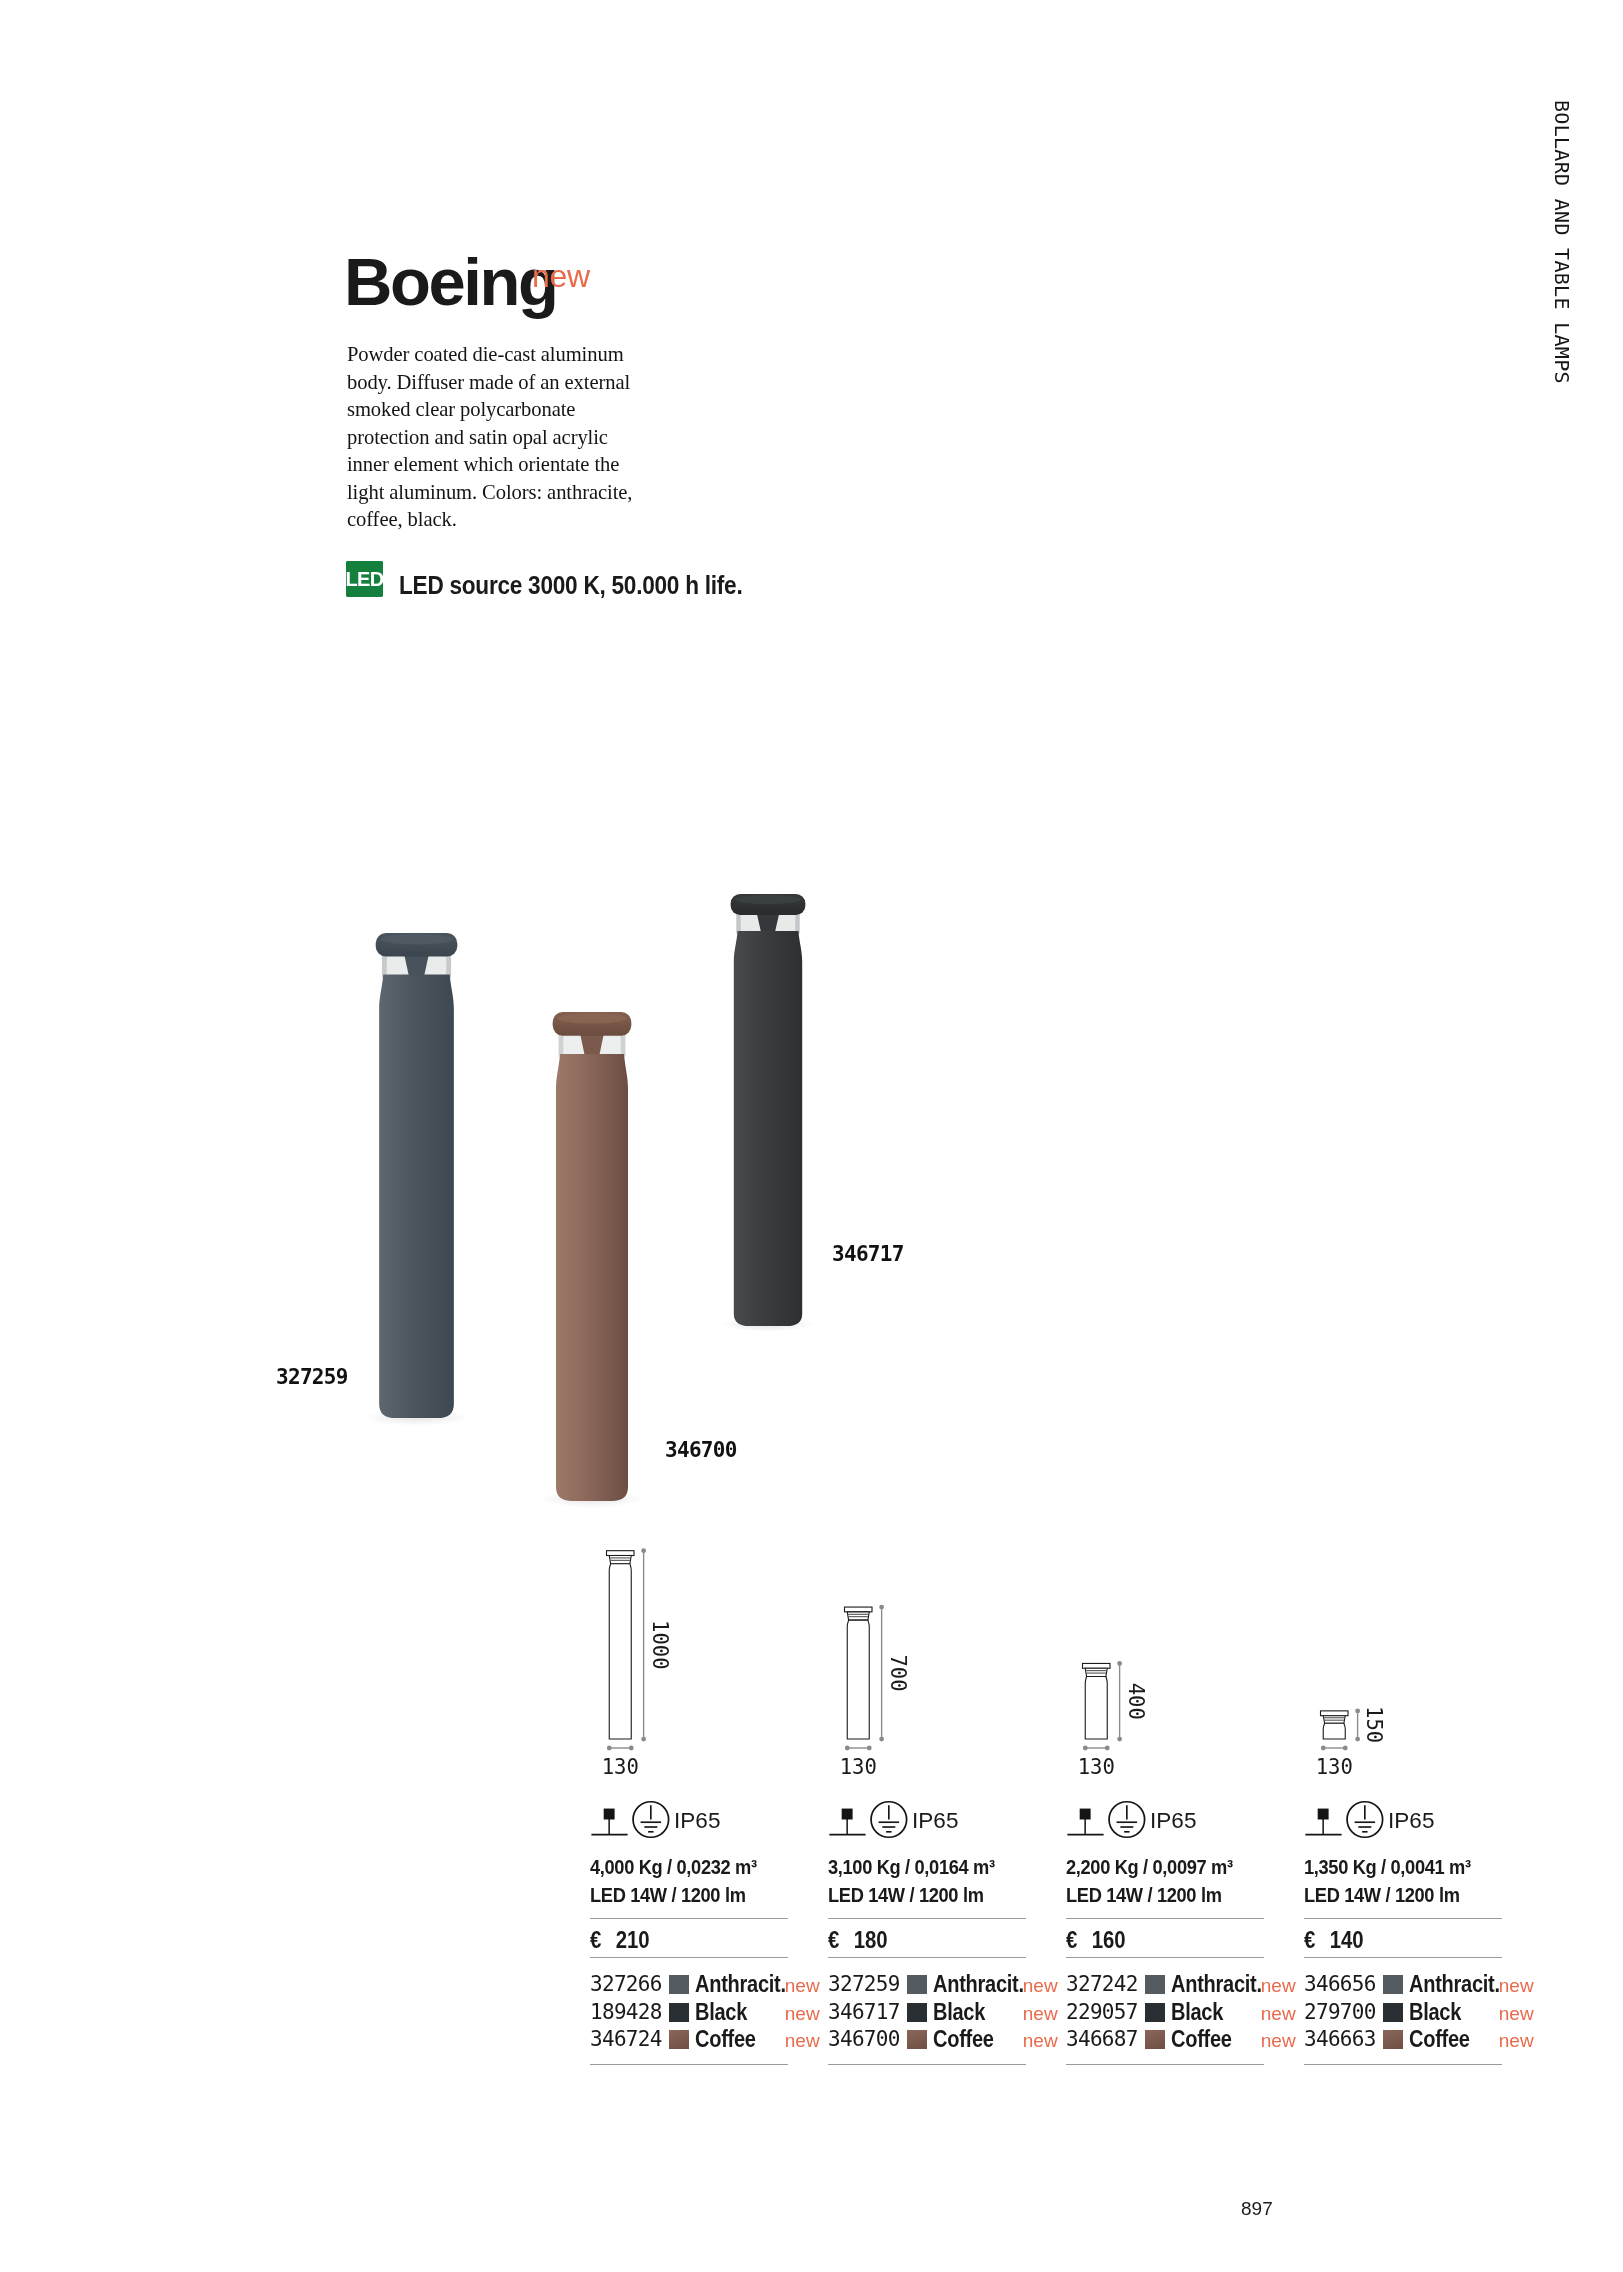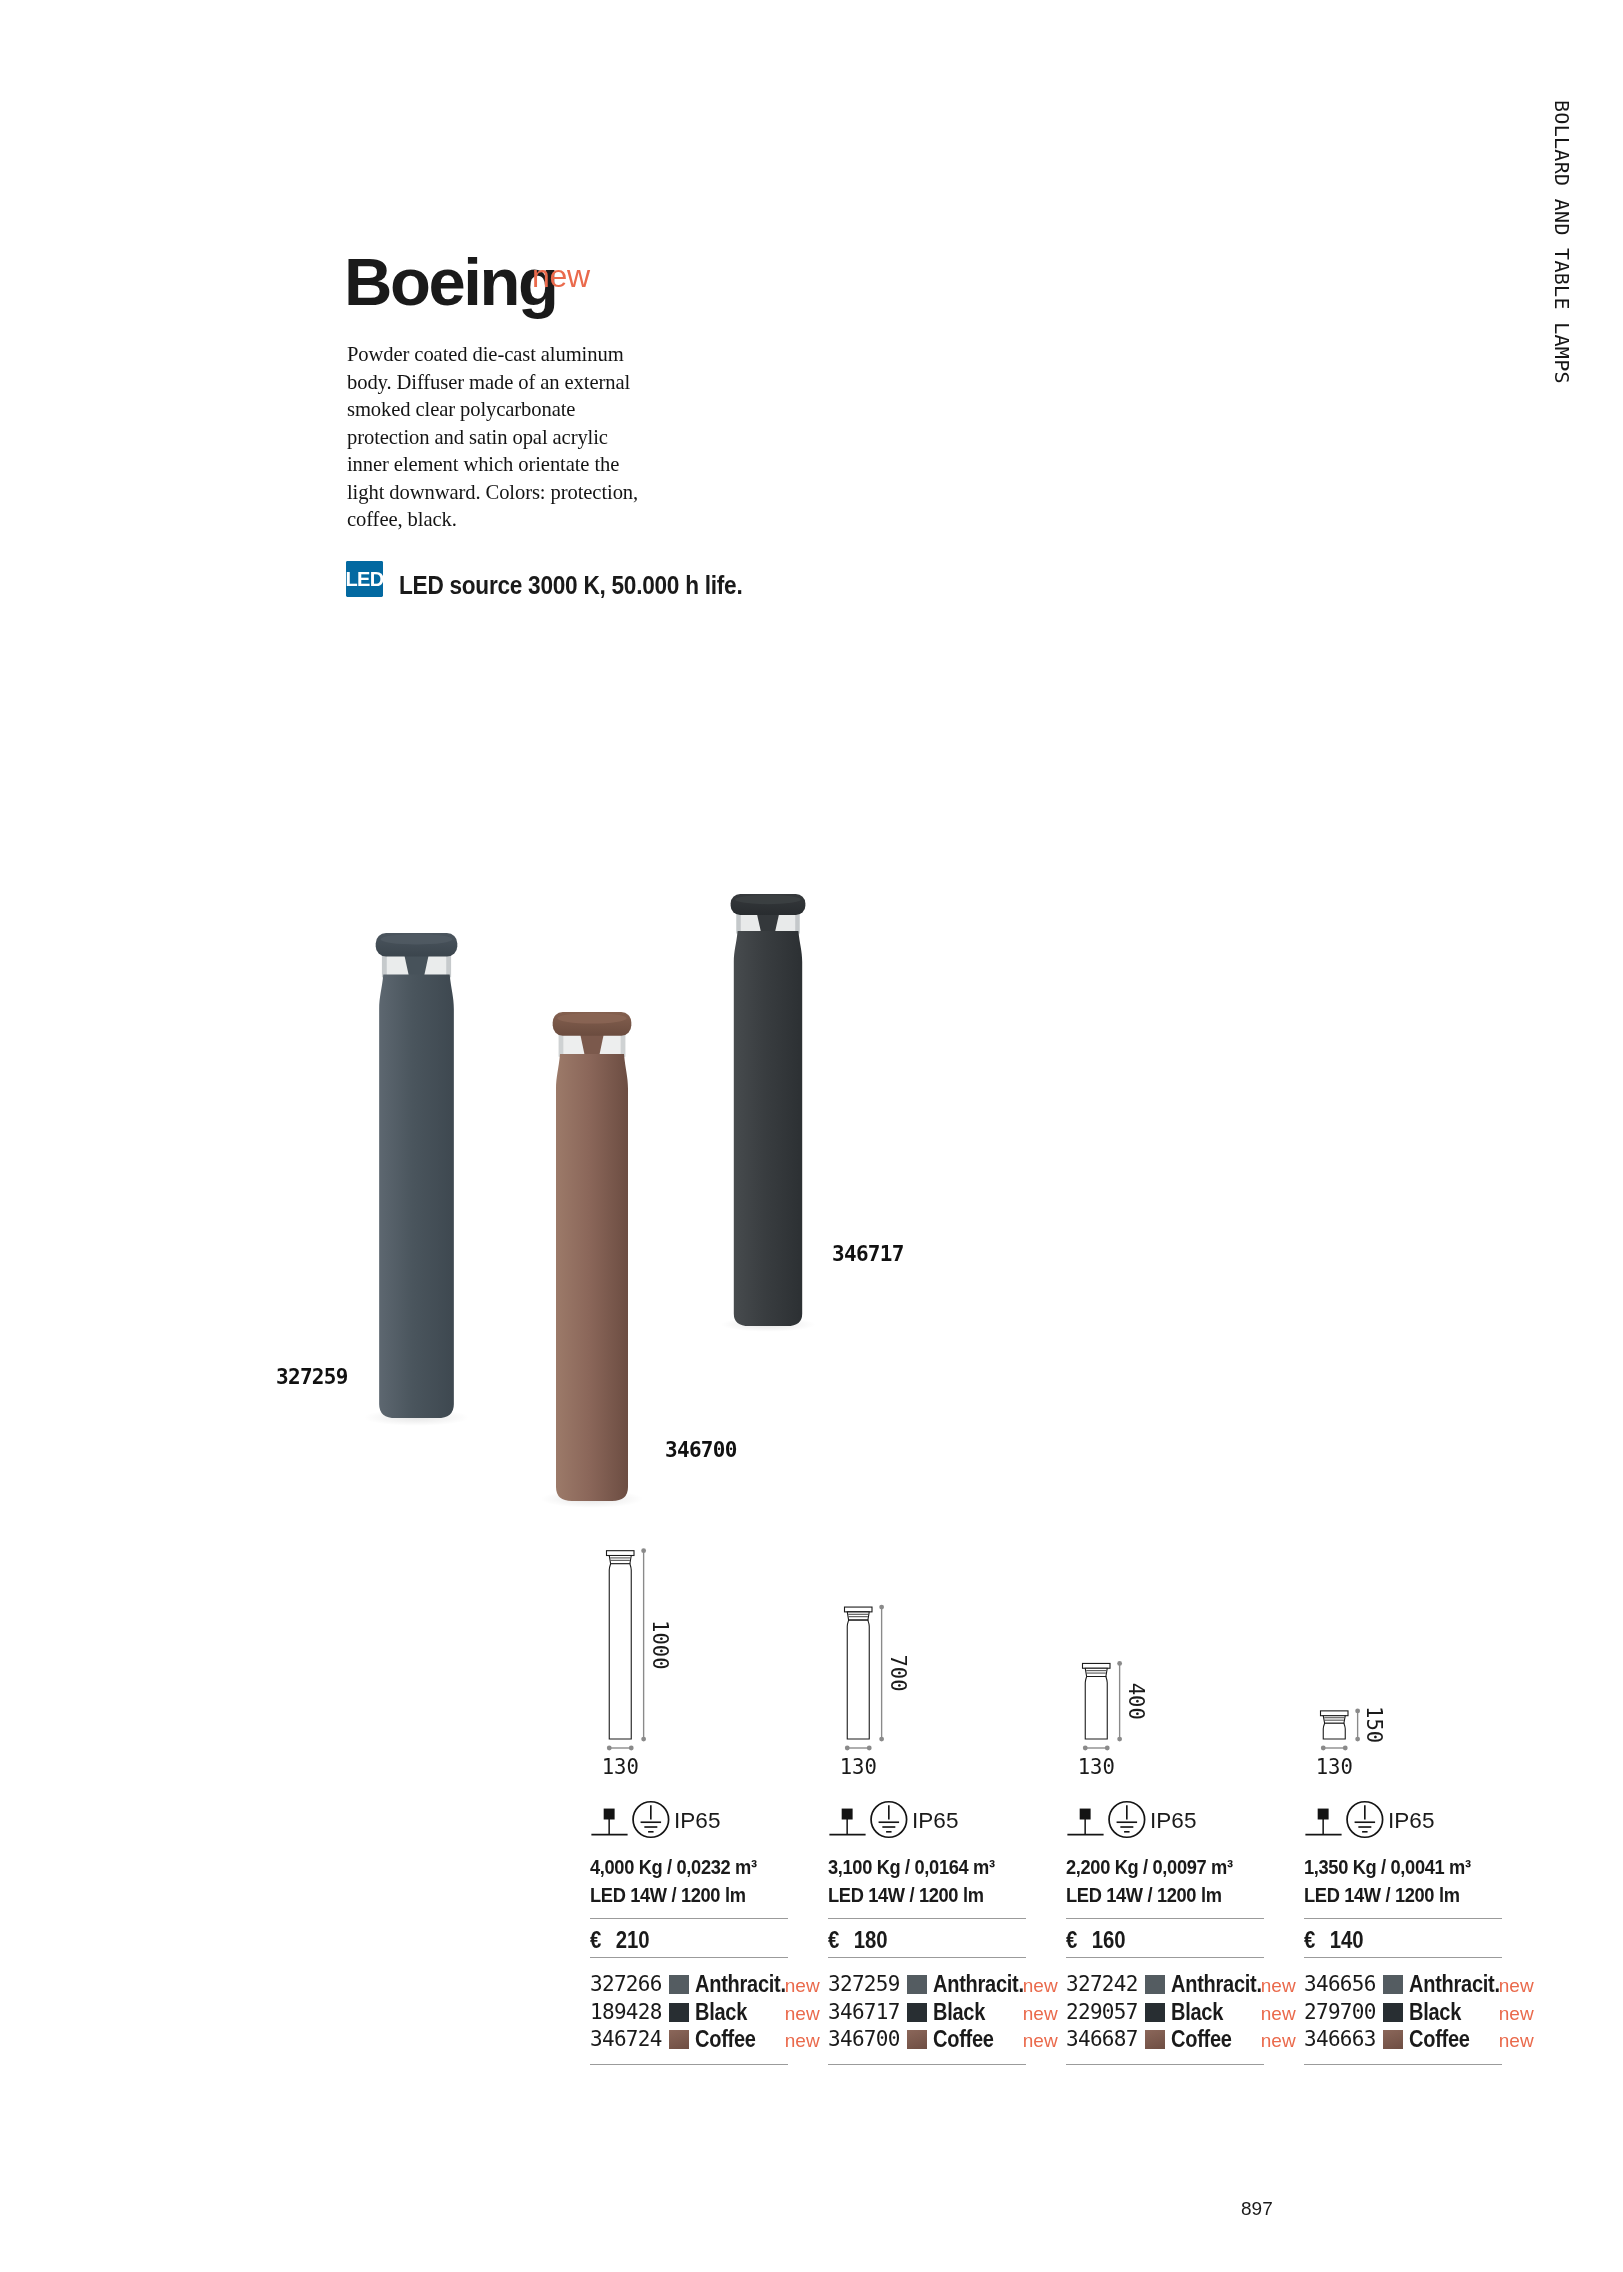--- a/index.html
+++ b/index.html
@@ -5,21 +5,21 @@
   html,body{margin:0;padding:0;background:#ffffff;}
   .page{position:relative;width:1623px;height:2273px;background:#fff;overflow:hidden;
         font-family:"Liberation Sans",sans-serif;color:#1a1a1a;}
   .abs{position:absolute;}
 
   
   .title{left:344px;top:247px;font-size:67px;font-weight:700;letter-spacing:-2.4px;line-height:69px;white-space:nowrap;}
   .newtag{left:532px;top:258px;font-size:32px;font-weight:400;color:#EA6A4C;letter-spacing:-0.3px;}
   .desc{left:347px;top:341px;font-family:"Liberation Serif",serif;font-size:20.6px;line-height:27.5px;
         letter-spacing:-0.1px;color:#141414;}
-  .led-badge{left:346px;top:561px;width:37px;height:36px;background:#0369a1;color:#fff;
+  .led-badge{left:346px;top:561px;width:37px;height:36px;background:#15803d;color:#fff;
         display:flex;align-items:center;justify-content:center;font-size:20px;font-weight:700;
         letter-spacing:-0.7px;border-radius:1.4px;}
   .led-note{left:399px;top:570px;font-size:26px;letter-spacing:-0.3px;font-weight:700;}
   .cond{transform:scaleX(0.87);transform-origin:0 0;display:inline-block;white-space:nowrap;}
 
   
   .side-label{left:1574px;top:100px;transform:rotate(90deg);transform-origin:0 0;
         font-family:"DejaVu Sans Mono",monospace;font-size:20px;letter-spacing:0.3px;
         white-space:nowrap;color:#161616;}
 
@@ -69,21 +69,21 @@
 
   <div class="abs title">Boeing</div>
   <div class="abs newtag">new</div>
 
   <div class="abs desc">
     <div>Powder coated die-cast aluminum</div>
     <div>body. Diffuser made of an external</div>
     <div>smoked clear polycarbonate</div>
     <div>protection and satin opal acrylic</div>
     <div>inner element which orientate the</div>
-    <div>light downward. Colors: protection,</div>
+    <div>light aluminum. Colors: anthracite,</div>
     <div>coffee, black.</div>
   </div>
 
   <div class="abs led-badge">LED</div>
   <div class="abs led-note"><span class="cond">LED source 3000 K, 50.000 h life.</span></div>
 
   <div class="lamp-shadow" style="left:363px;top:1409px;width:107px;height:16.5px;"></div>
   <div class="lamp-shadow" style="left:540px;top:1490px;width:104px;height:18px;"></div>
   <div class="lamp-shadow" style="left:720px;top:1317px;width:96px;height:15px;"></div>
 

